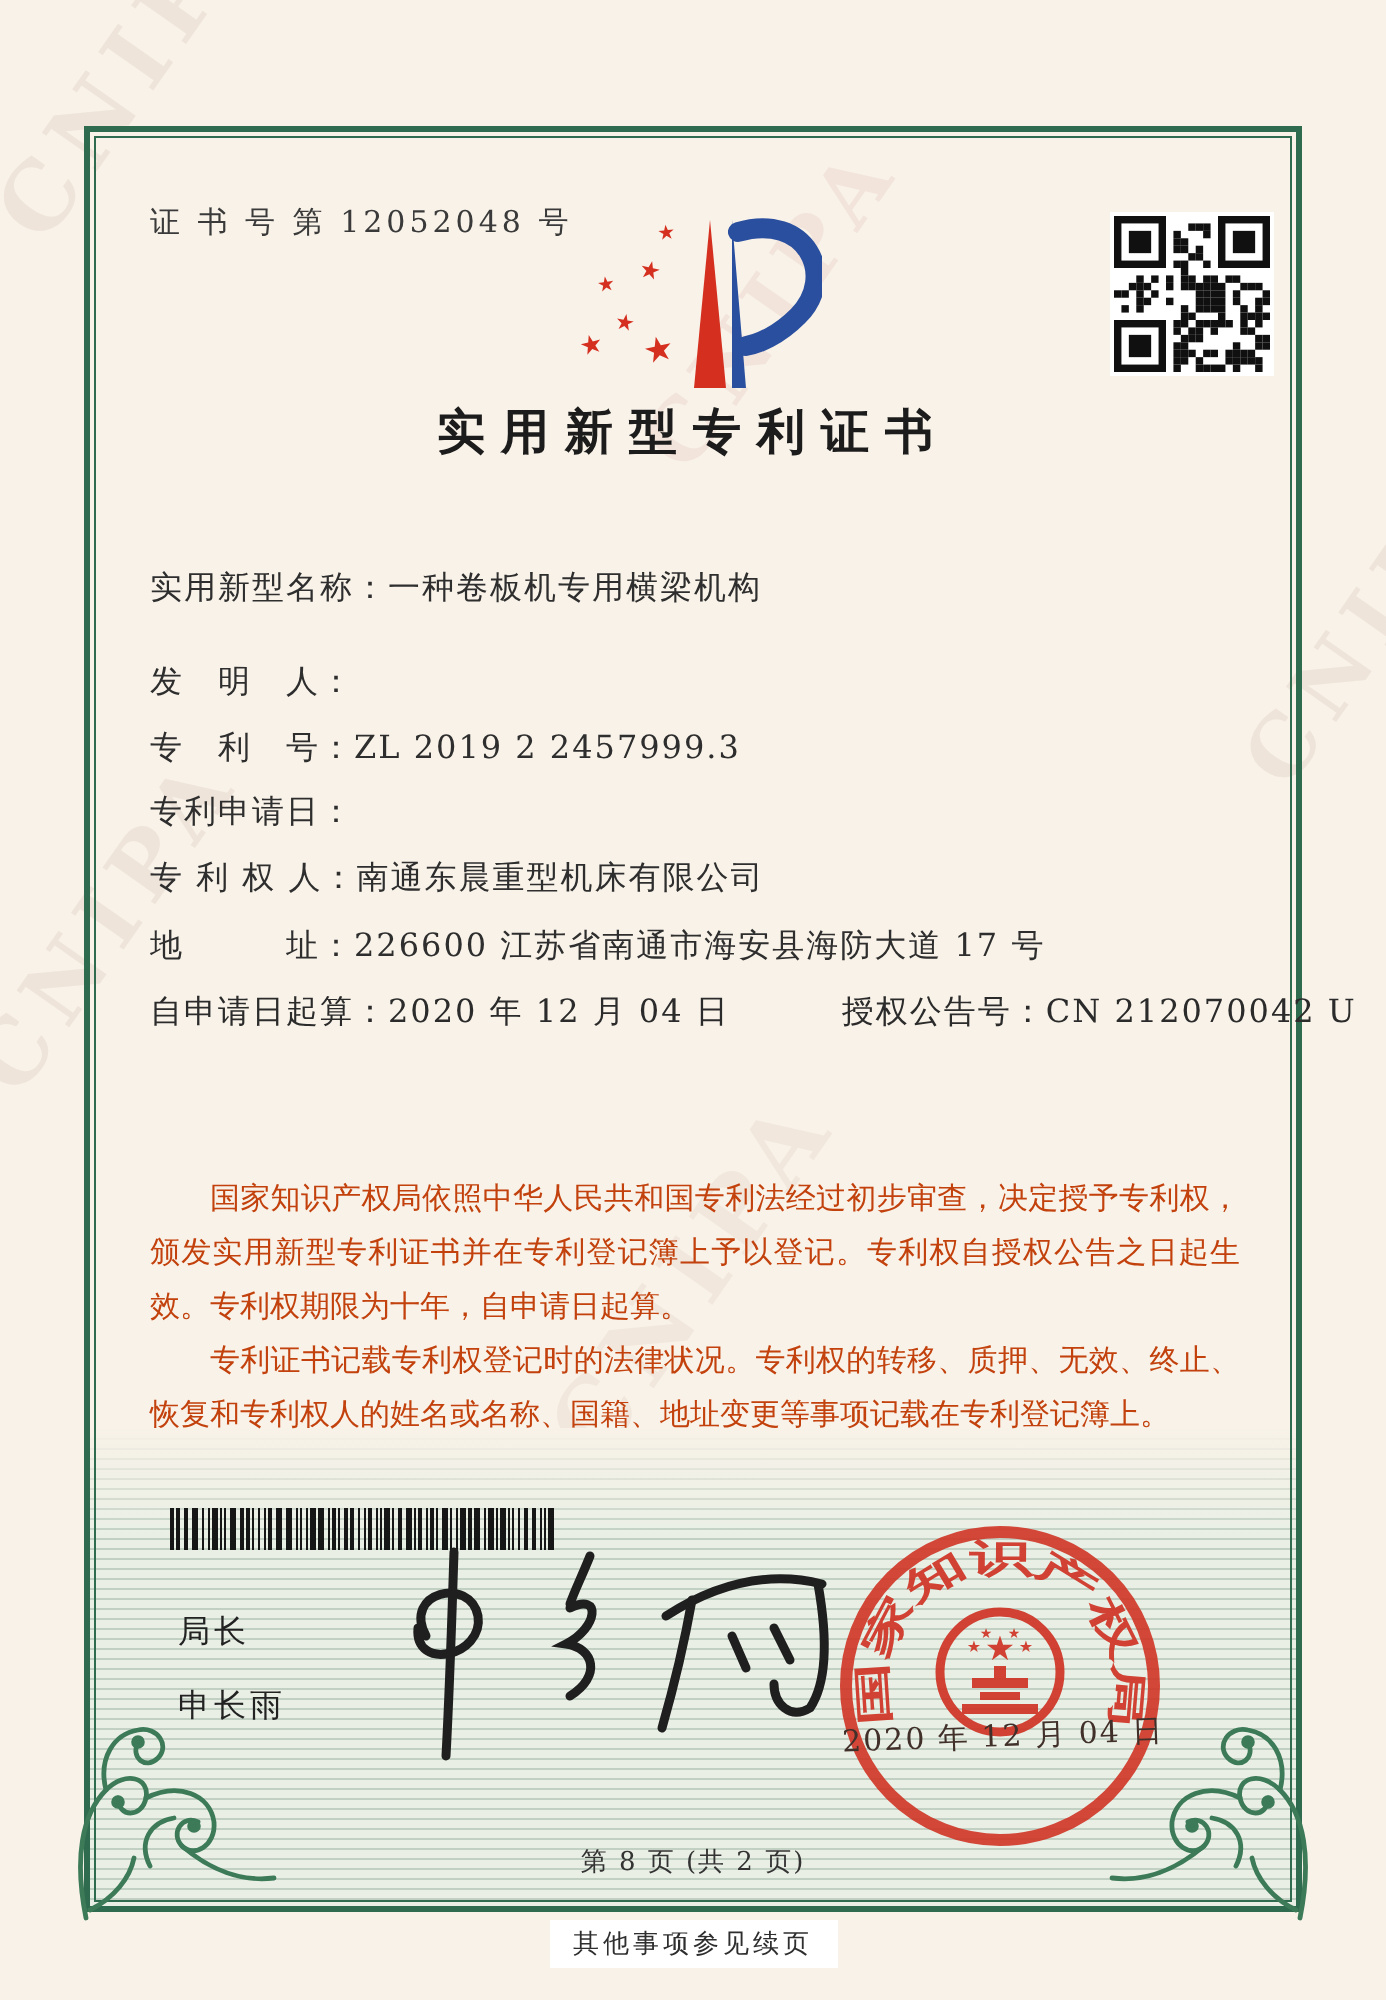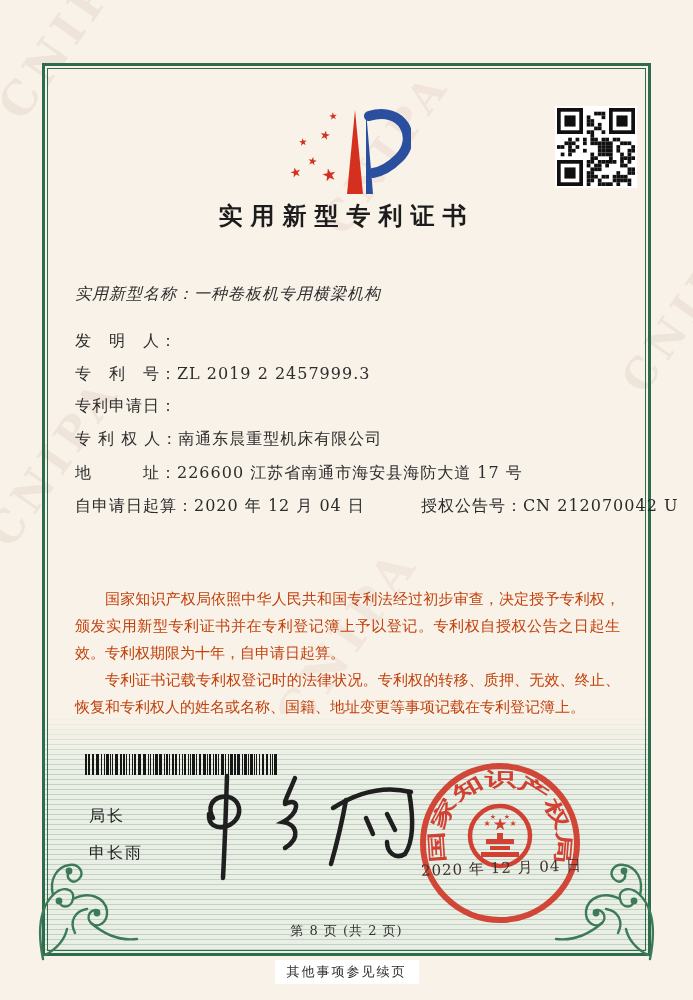--- a/index.html
+++ b/index.html
@@ -13,21 +13,21 @@
         border:3px solid #2f6b4e;z-index:1;}
   .cert .innerline{position:absolute;inset:2px;border:1px solid #2f6b4e;pointer-events:none;z-index:5;}
   .certno{position:absolute;left:30px;top:36px;font-size:15px;letter-spacing:2px;color:#3a3a3a;z-index:3;}
   .logo{position:absolute;left:238px;top:38px;width:128px;height:92px;z-index:3;}
   .qr{position:absolute;left:510px;top:40px;width:78px;height:78px;background:#ffffff;padding:2px;z-index:3;}
   .title{position:absolute;left:0;top:134px;width:100%;text-align:center;font-size:24px;
         font-weight:bold;letter-spacing:8px;color:#1c1c1c;z-index:3;}
   .fields{position:absolute;left:30px;top:218px;width:545px;z-index:3;}
   .frow{display:flex;font-size:16px;color:#2e2e2e;letter-spacing:1px;white-space:pre;}
   .frow .lab{flex:none;}
-  .r-name{margin-bottom:26px;font-style:italic;}
+  .r-name{margin-bottom:26px;}
   .r-inv{margin-bottom:12px;align-items:flex-end;}
   .r-pat{margin-bottom:11px;}
   .r-app{margin-bottom:12px;}
   .r-own{margin-bottom:13px;}
   .r-addr{margin-bottom:12px;}
   .grantrow{display:flex;font-size:16px;letter-spacing:1px;white-space:pre;}
   .grantrow .cell2{margin-left:56px;}
   .bodytext{position:absolute;left:30px;top:520px;width:545px;font-size:15px;line-height:1.8;
         text-align:justify;color:#c2410c;z-index:3;}
   .bodytext p{margin:0;text-indent:2em;}
@@ -59,20 +59,21 @@
 
   <div class="watermark" style="left:-34px;top:4px;font-size:46px;">CNIPA</div>
   <div class="watermark" style="left:292px;top:128px;font-size:42px;color:rgba(210,150,145,0.14);">CNIPA</div>
   <div class="watermark" style="left:592px;top:286px;font-size:42px;">CNIPA</div>
   <div class="watermark" style="left:-44px;top:436px;font-size:44px;">CNIPA</div>
   <div class="watermark" style="left:242px;top:610px;font-size:48px;color:rgba(198,160,150,0.13);">CNIPA</div>
 
   <div class="cert">
     <div class="innerline"></div>
 
+    <div class="certno">证 书 号 第 12052048 号</div>
 
     <svg class="logo" viewBox="0 0 128 92">
       <text x="8" y="74" font-size="13" fill="#d42f1f" transform="rotate(-14 8 74)">★</text>
       <text x="24" y="60" font-size="11" fill="#d42f1f" transform="rotate(10 24 60)">★</text>
       <text x="16" y="42" font-size="10" fill="#d42f1f" transform="rotate(-8 16 42)">★</text>
       <text x="36" y="34" font-size="12" fill="#d42f1f" transform="rotate(12 36 34)">★</text>
       <text x="46" y="16" font-size="10" fill="#d42f1f" transform="rotate(-6 46 16)">★</text>
       <text x="40" y="78" font-size="17" fill="#d42f1f" transform="rotate(-12 40 78)">★</text>
       <polygon points="72,6 80,90 64,90" fill="#d42f1f"></polygon>
       <polygon points="83,6 90,90 83,90" fill="#2a4f9f"></polygon>

